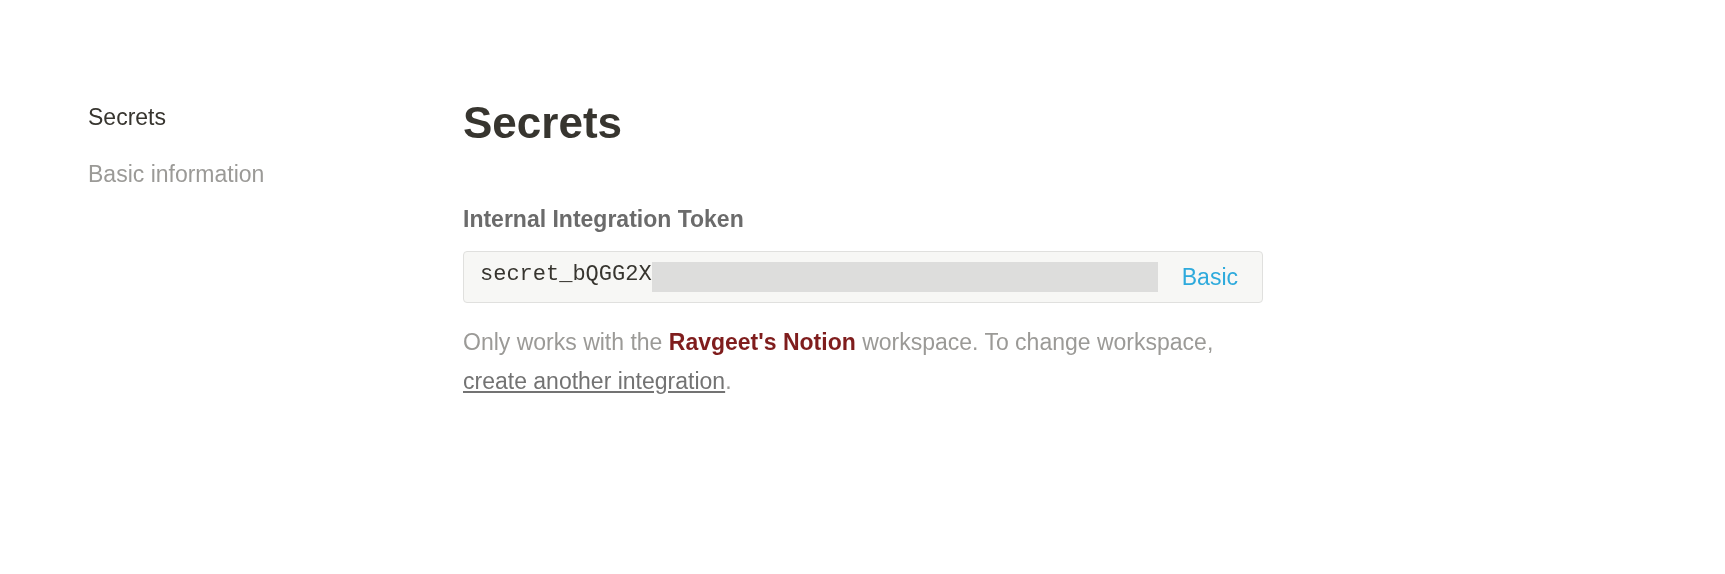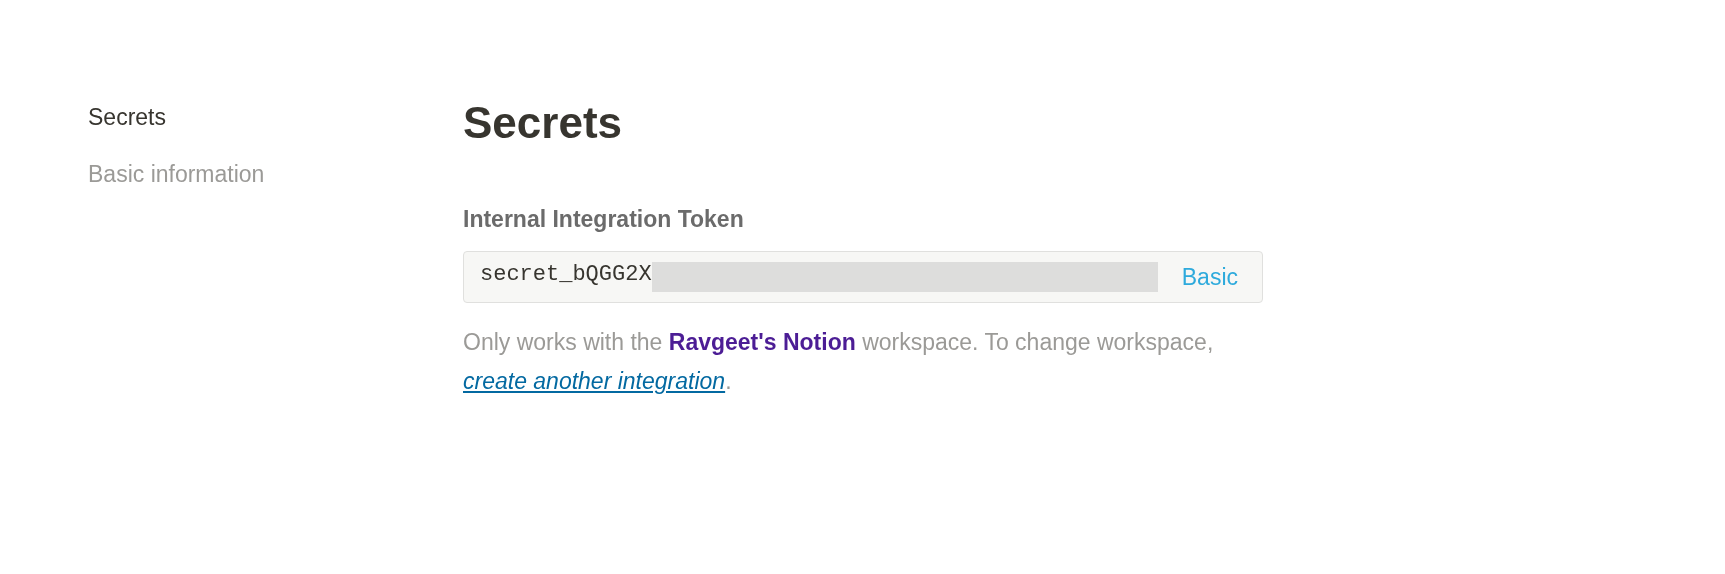--- a/index.html
+++ b/index.html
@@ -82,27 +82,26 @@
       padding: 0 8px;
       font-family: inherit;
     }
     .help-text {
       font-size: 23px;
       color: #9b9a97;
       line-height: 1.7;
     }
     .help-text .bold {
       font-weight: 600;
-      color: #4c1d95;
+      color: #7f1d1d;
     }
     .help-text .link {
-      color: #0369a1;
+      color: #737373;
       text-decoration: underline;
       cursor: pointer;
-      font-style: italic;
     }
   </style>
 </head>
 <body>
 
 <div class="container">
   <div class="sidebar">
     <div class="sidebar-item active">Secrets</div>
     <div class="sidebar-item inactive">Basic information</div>
   </div>

